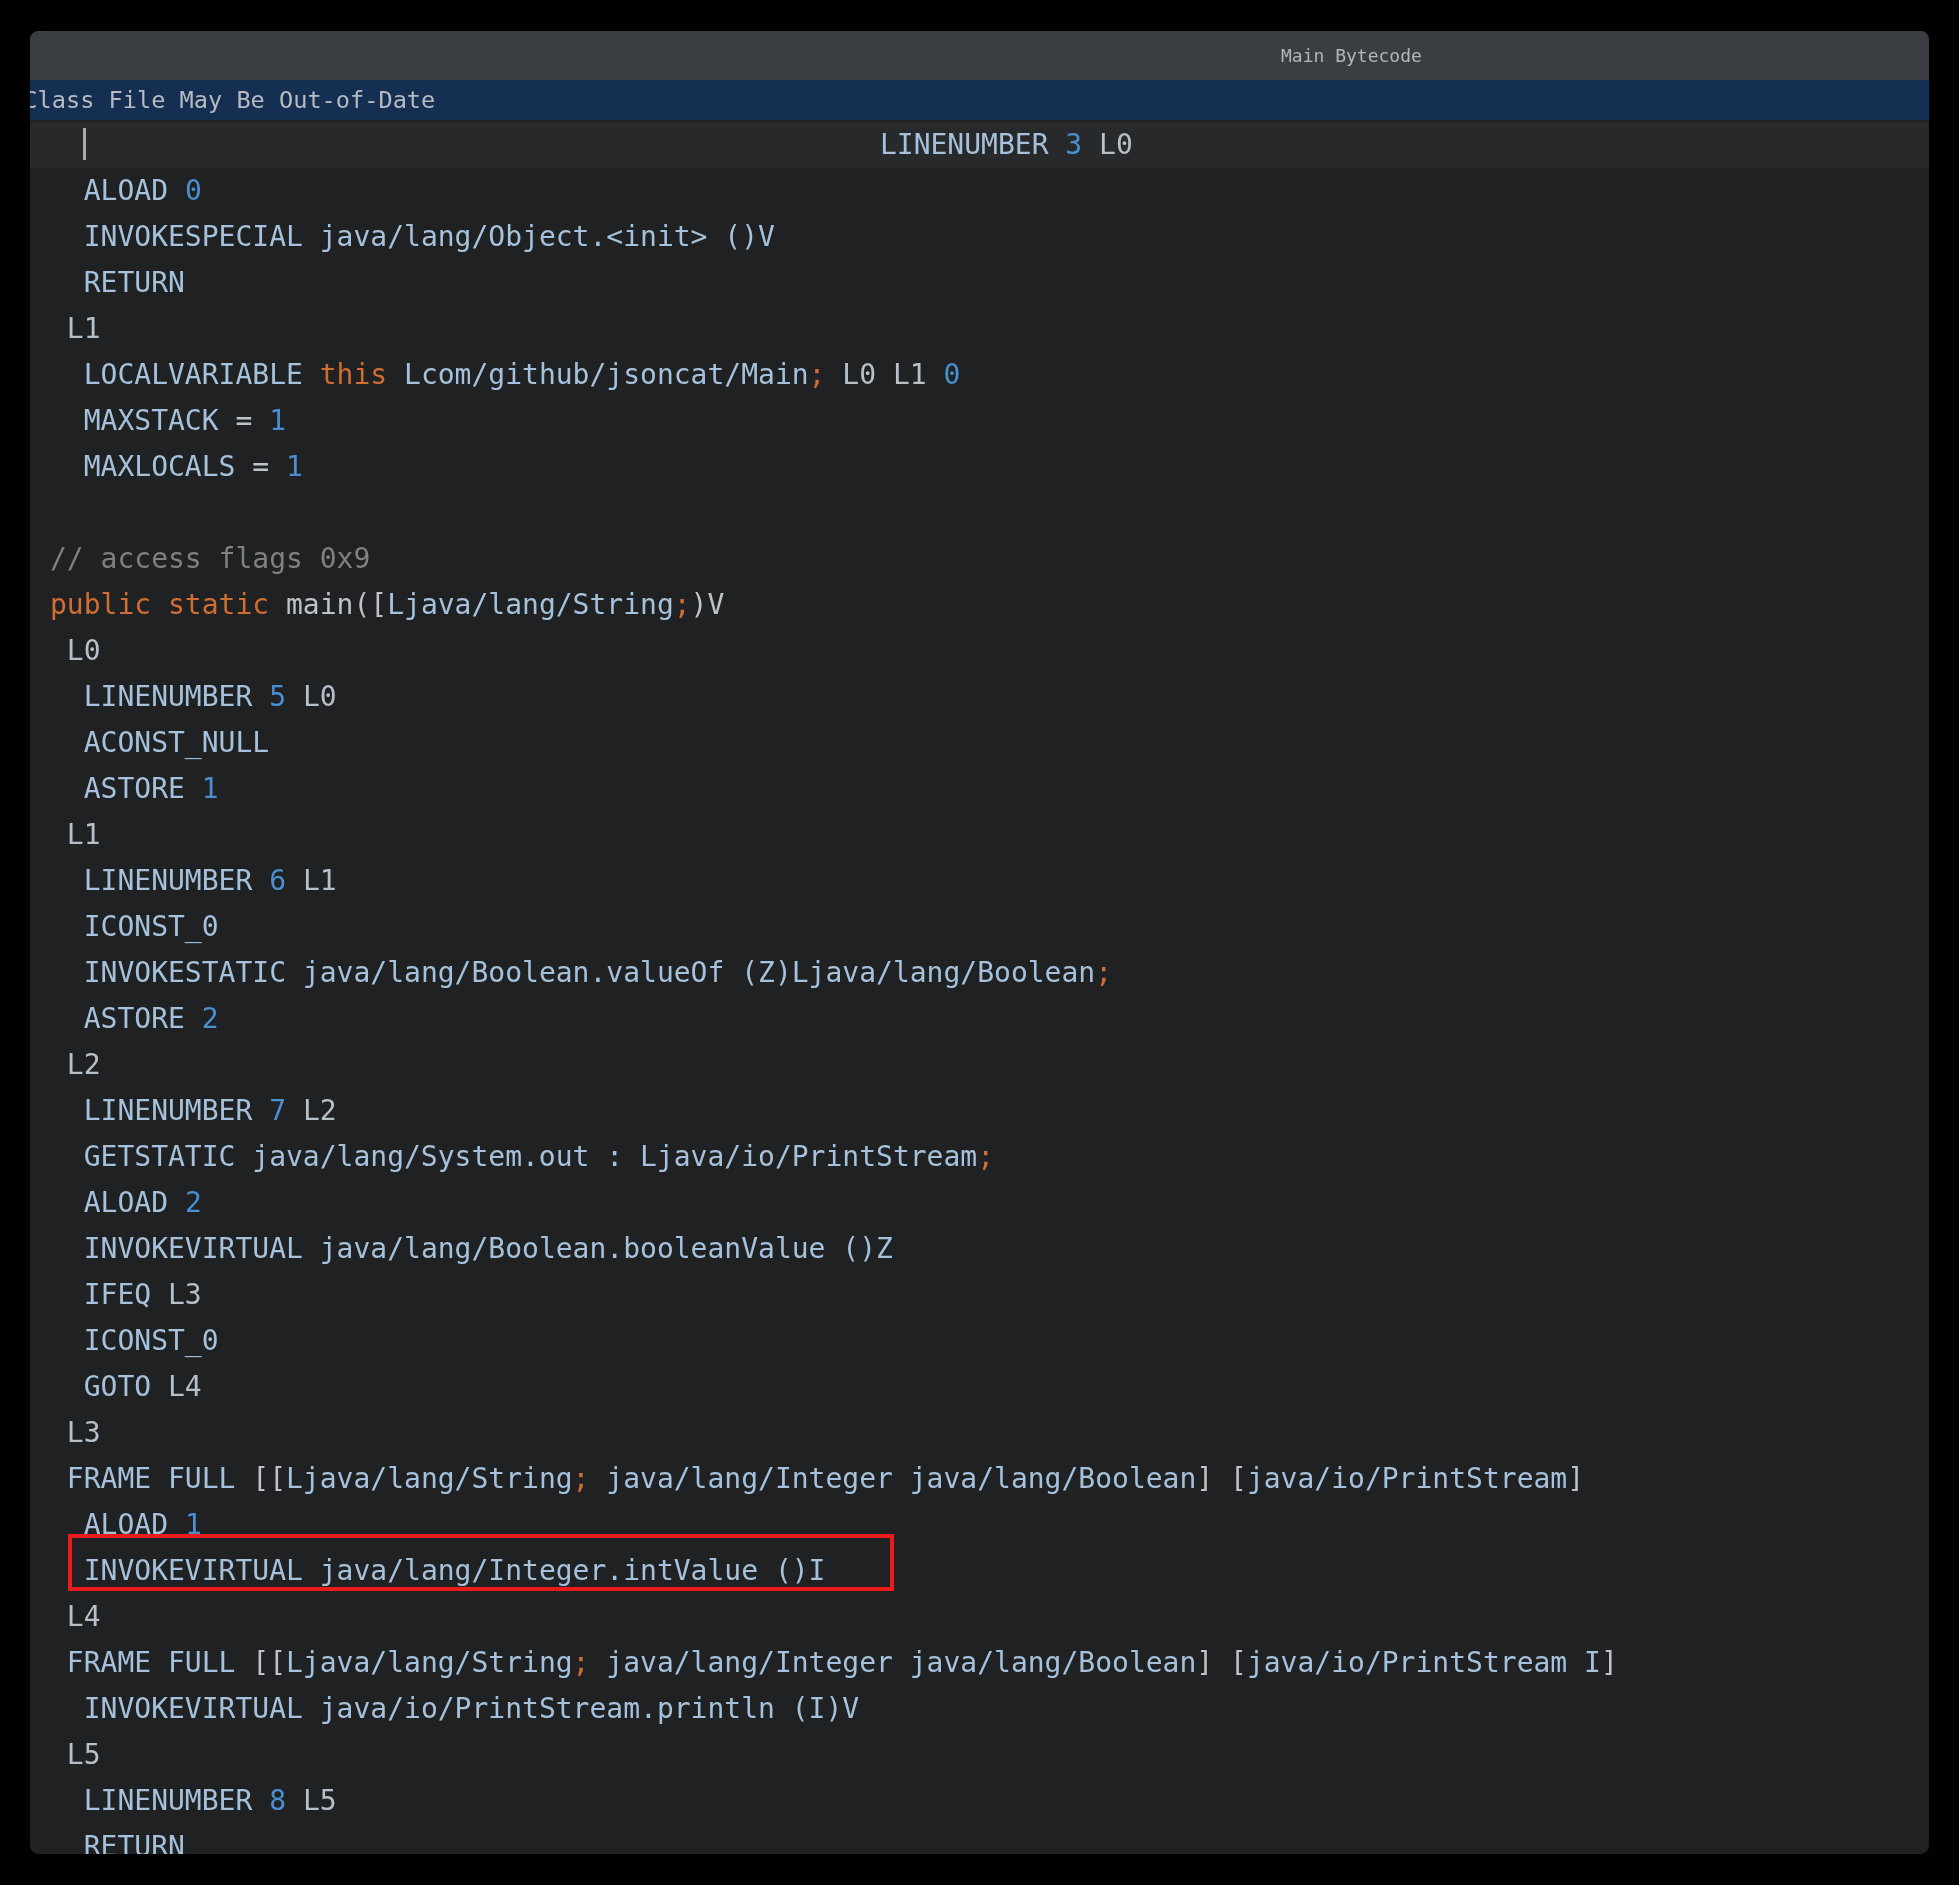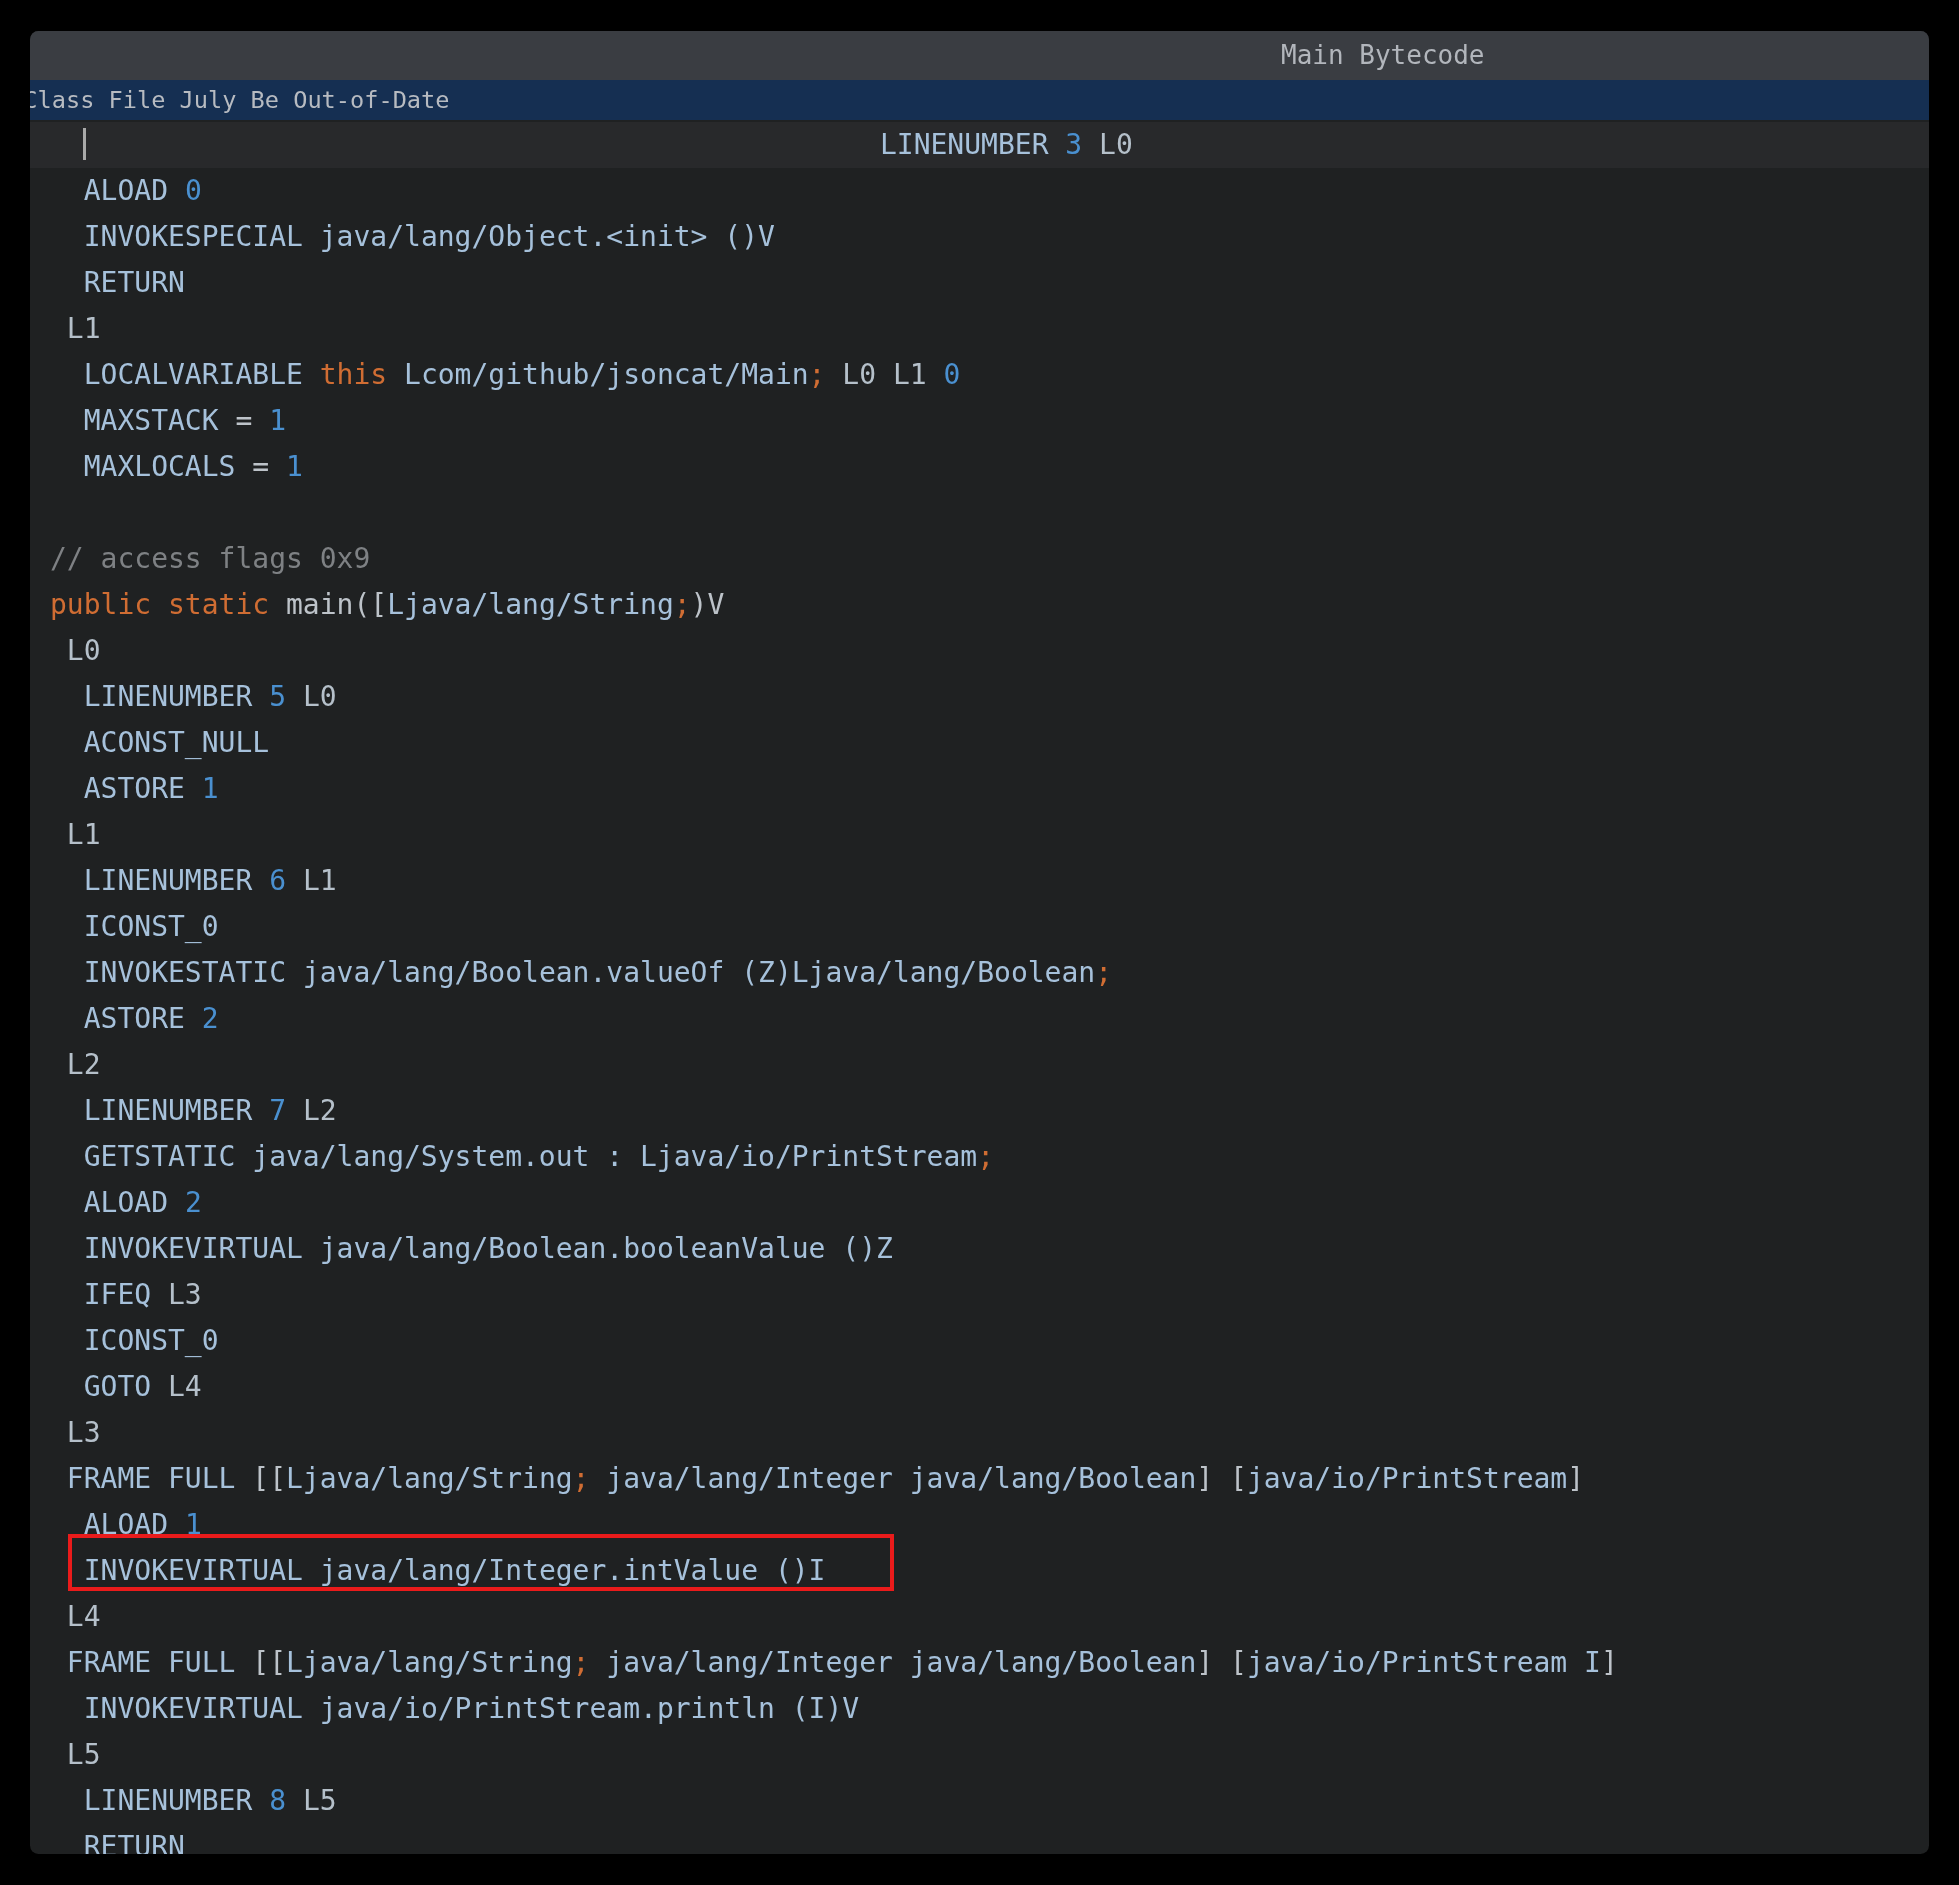--- a/index.html
+++ b/index.html
@@ -3,21 +3,21 @@
 <meta charset="utf-8">
 <style>
   html,body{margin:0;padding:0;background:#000;}
   body{width:1960px;height:1886px;position:relative;overflow:hidden;
        font-family:"DejaVu Sans Mono","Liberation Mono",monospace;}
   .desktop{position:absolute;inset:0;background:var(--desktop,#000);}
   .window{position:absolute;left:30px;top:31px;width:1899px;height:1823px;
           background:var(--codebg,#1f2122);border-radius:8.4px;overflow:hidden;}
   .titlebar{position:relative;height:49px;background:var(--titlebg,#3a3d42);}
   .title{position:absolute;left:1251px;top:0;height:41px;line-height:49px;
-         font-size:26px;color:var(--titletx,#b2b6bc);white-space:pre;}
+         font-size:18px;color:var(--titletx,#b2b6bc);white-space:pre;}
   .notifbar{height:40px;background:var(--notifbg,#152f52);overflow:hidden;}
   .notif-text{display:block;margin-left:-6.7px;font-size:23.6px;line-height:40px;
               color:var(--notiftx,#b7bbc1);white-space:pre;}
   .code{position:relative;padding:1.7px 0 0 20px;font-size:28px;white-space:pre;}
   .line{height:46px;line-height:46px;}
   .line.current{background:var(--curline,#28292b);margin-left:-20px;padding-left:20px;text-align:center;}
   .tx{color:var(--c-tx,#bdc3c9);}
   .op{color:var(--c-op,#a6c1db);}
   .lb{color:var(--c-lb,#b5c0ca);}
   .nm{color:var(--c-nm,#4a90d0);}
@@ -29,18 +29,18 @@
 </style>
 </head>
 <body>
 
 <div class="desktop">
   <div class="window">
     <div class="titlebar">
       <span class="title">Main Bytecode</span>
     </div>
     <div class="notifbar">
-      <span class="notif-text">Class File July Be Out-of-Date</span>
+      <span class="notif-text">Class File May Be Out-of-Date</span>
     </div>
     <div class="code"><div class="line current"><span class="tx">  </span><span class="op">LINENUMBER</span><span class="tx"> </span><span class="nm">3</span><span class="tx"> </span><span class="lb">L0</span></div><div class="line"><span class="tx">  </span><span class="op">ALOAD</span><span class="tx"> </span><span class="nm">0</span></div><div class="line"><span class="tx">  </span><span class="op">INVOKESPECIAL</span><span class="op"> java/lang/Object.&lt;init&gt; ()V</span></div><div class="line"><span class="tx">  </span><span class="op">RETURN</span></div><div class="line"><span class="tx"> </span><span class="lb">L1</span></div><div class="line"><span class="tx">  </span><span class="op">LOCALVARIABLE</span><span class="tx"> </span><span class="kw">this</span><span class="op"> Lcom/github/jsoncat/Main</span><span class="kw">;</span><span class="lb"> L0 L1</span><span class="tx"> </span><span class="nm">0</span></div><div class="line"><span class="tx">  </span><span class="op">MAXSTACK</span><span class="tx"> = </span><span class="nm">1</span></div><div class="line"><span class="tx">  </span><span class="op">MAXLOCALS</span><span class="tx"> = </span><span class="nm">1</span></div><div class="line"></div><div class="line"><span class="cm">// access flags 0x9</span></div><div class="line"><span class="kw">public static</span><span class="tx"> main([</span><span class="op">Ljava/lang/String</span><span class="kw">;</span><span class="tx">)V</span></div><div class="line"><span class="tx"> </span><span class="lb">L0</span></div><div class="line"><span class="tx">  </span><span class="op">LINENUMBER</span><span class="tx"> </span><span class="nm">5</span><span class="tx"> </span><span class="lb">L0</span></div><div class="line"><span class="tx">  </span><span class="op">ACONST_NULL</span></div><div class="line"><span class="tx">  </span><span class="op">ASTORE</span><span class="tx"> </span><span class="nm">1</span></div><div class="line"><span class="tx"> </span><span class="lb">L1</span></div><div class="line"><span class="tx">  </span><span class="op">LINENUMBER</span><span class="tx"> </span><span class="nm">6</span><span class="tx"> </span><span class="lb">L1</span></div><div class="line"><span class="tx">  </span><span class="op">ICONST_0</span></div><div class="line"><span class="tx">  </span><span class="op">INVOKESTATIC</span><span class="op"> java/lang/Boolean.valueOf (Z)Ljava/lang/Boolean</span><span class="kw">;</span></div><div class="line"><span class="tx">  </span><span class="op">ASTORE</span><span class="tx"> </span><span class="nm">2</span></div><div class="line"><span class="tx"> </span><span class="lb">L2</span></div><div class="line"><span class="tx">  </span><span class="op">LINENUMBER</span><span class="tx"> </span><span class="nm">7</span><span class="tx"> </span><span class="lb">L2</span></div><div class="line"><span class="tx">  </span><span class="op">GETSTATIC</span><span class="op"> java/lang/System.out : Ljava/io/PrintStream</span><span class="kw">;</span></div><div class="line"><span class="tx">  </span><span class="op">ALOAD</span><span class="tx"> </span><span class="nm">2</span></div><div class="line"><span class="tx">  </span><span class="op">INVOKEVIRTUAL</span><span class="op"> java/lang/Boolean.booleanValue ()Z</span></div><div class="line"><span class="tx">  </span><span class="op">IFEQ</span><span class="lb"> L3</span></div><div class="line"><span class="tx">  </span><span class="op">ICONST_0</span></div><div class="line"><span class="tx">  </span><span class="op">GOTO</span><span class="lb"> L4</span></div><div class="line"><span class="tx"> </span><span class="lb">L3</span></div><div class="line"><span class="tx"> </span><span class="op">FRAME FULL</span><span class="tx"> [[</span><span class="op">Ljava/lang/String</span><span class="kw">;</span><span class="op"> java/lang/Integer java/lang/Boolean</span><span class="tx">]</span><span class="tx"> [</span><span class="op">java/io/PrintStream</span><span class="tx">]</span></div><div class="line"><span class="tx">  </span><span class="op">ALOAD</span><span class="tx"> </span><span class="nm">1</span></div><div class="line"><span class="tx">  </span><span class="op">INVOKEVIRTUAL</span><span class="op"> java/lang/Integer.intValue ()I</span></div><div class="line"><span class="tx"> </span><span class="lb">L4</span></div><div class="line"><span class="tx"> </span><span class="op">FRAME FULL</span><span class="tx"> [[</span><span class="op">Ljava/lang/String</span><span class="kw">;</span><span class="op"> java/lang/Integer java/lang/Boolean</span><span class="tx">]</span><span class="tx"> [</span><span class="op">java/io/PrintStream I</span><span class="tx">]</span></div><div class="line"><span class="tx">  </span><span class="op">INVOKEVIRTUAL</span><span class="op"> java/io/PrintStream.println (I)V</span></div><div class="line"><span class="tx"> </span><span class="lb">L5</span></div><div class="line"><span class="tx">  </span><span class="op">LINENUMBER</span><span class="tx"> </span><span class="nm">8</span><span class="tx"> </span><span class="lb">L5</span></div><div class="line"><span class="tx">  </span><span class="op">RETURN</span></div><div class="caret" style="left: 53px; top: 7.6px; height: 32px;"></div><div class="redbox" style="left: 38px; width: 826px; top: 1414px; height: 57px;"></div></div>
   </div>
 </div>
 
 
 </body></html>

